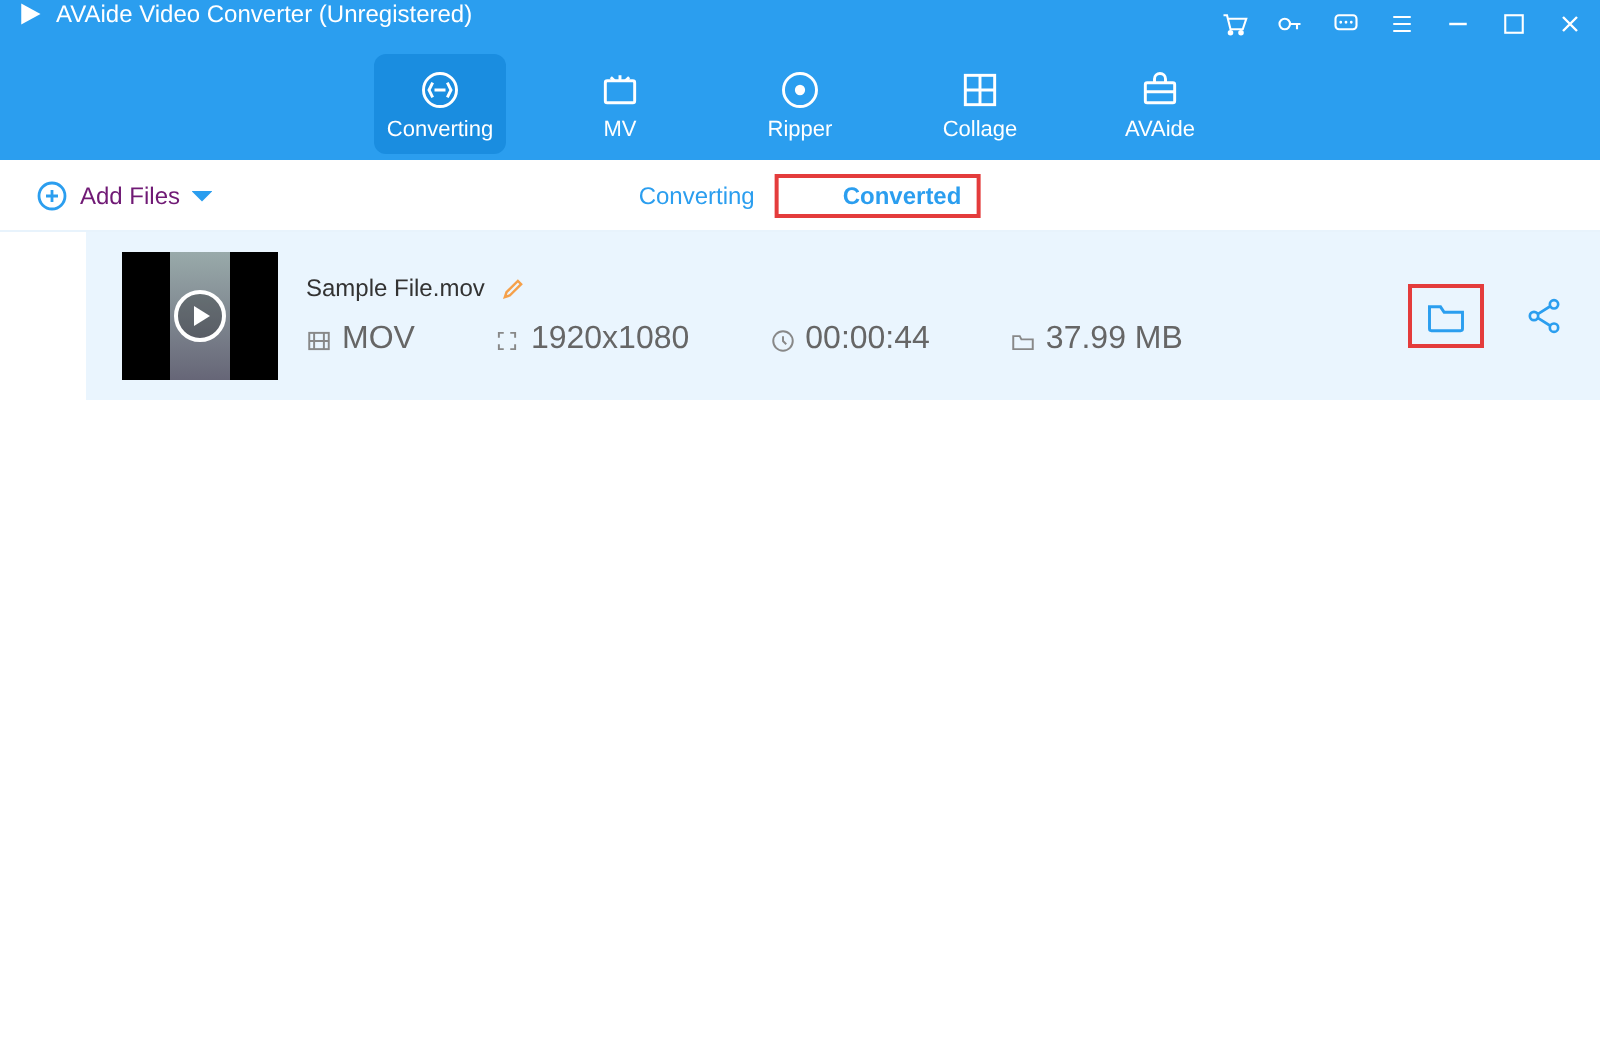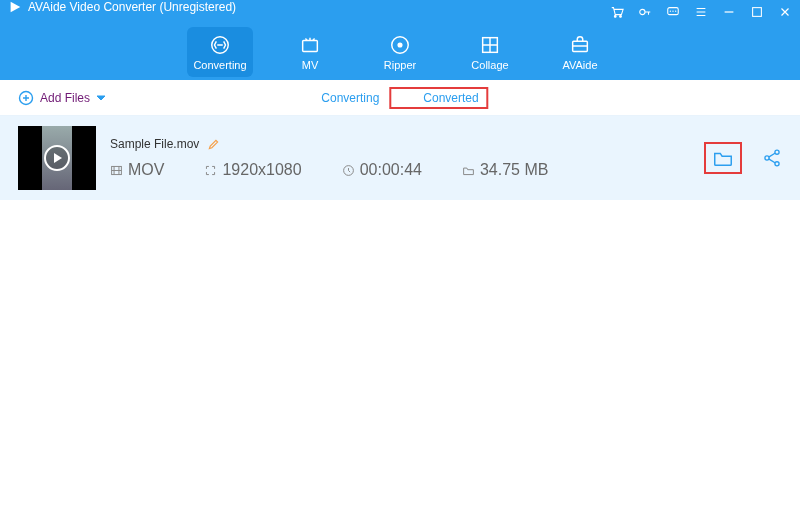--- a/index.html
+++ b/index.html
@@ -10,23 +10,23 @@
   .titlebar .winicons { display: flex; gap: 14px; align-items: center; }
   .titlebar .winicons span, .titlebar .winicons svg { cursor: pointer; }
   .tabbar { height: 56px; background: #2b9eef; display: flex; justify-content: center; align-items: center; gap: 24px; }
   .tabbar .tab { width: 66px; height: 50px; display: flex; flex-direction: column; align-items: center; justify-content: center; color: #fff; font-size: 11px; border-radius: 6px; cursor: pointer; gap: 3px; }
   .tabbar .tab.active { background: #1a8de0; }
   .subbar { height: 36px; background: #fff; border-bottom: 1px solid #e8f3fc; display: flex; align-items: center; padding: 0 18px; position: relative; }
   .addfiles { display: flex; align-items: center; gap: 6px; color: #701a75; font-size: 12px; cursor: pointer; }
   .addfiles svg { stroke: #2b9eef; }
   .subtabs { position: absolute; left: 50%; transform: translateX(-50%); display: flex; gap: 0; font-size: 12px; color: #2b9eef; }
   .subtabs .st { padding: 4px 10px; cursor: pointer; }
-  .subtabs .st.active { font-weight: 400; padding-left: 32px; }
+  .subtabs .st.active { font-weight: 700; padding-left: 32px; }
   .subtabs .highlight { border: 2px solid #e43c3c; padding: 2px 8px; }
-  .filerow { height: 84px; background: #eaf5fe; display: flex; align-items: center; padding: 10px 18px; gap: 14px; }
+  .filerow { height: 84px; background: #eaf5fe; display: flex; align-items: center; padding: 10px 18px; gap: 14px; margin-left: 43px; }
   .thumb { width: 78px; height: 64px; background: #000; display: flex; align-items: center; justify-content: center; position: relative; }
   .thumb .band { position: absolute; left: 24px; width: 30px; top: 0; bottom: 0; background: linear-gradient(#9aa, #667); }
   .thumb .play { position: relative; width: 26px; height: 26px; border: 2px solid #fff; border-radius: 50%; display: flex; align-items: center; justify-content: center; background: rgba(0,0,0,0.25); }
   .thumb .play::after { content: ""; border-left: 8px solid #fff; border-top: 5px solid transparent; border-bottom: 5px solid transparent; margin-left: 2px; }
   .meta { flex: 1; display: flex; flex-direction: column; gap: 10px; }
   .meta .fname { display: flex; align-items: center; gap: 8px; font-size: 12px; color: #333; }
   .meta .fdetails { display: flex; gap: 40px; font-size: 16px; color: #666; align-items: center; }
   .meta .fdetails .d { display: flex; align-items: center; gap: 5px; }
   .actions { display: flex; align-items: center; gap: 20px; }
   .folder-hl { border: 2px solid #e43c3c; padding: 4px 6px; display: flex; align-items: center; justify-content: center; cursor: pointer; }
@@ -155,21 +155,21 @@
         <svg width="13" height="13" viewBox="0 0 16 16" fill="none" stroke="#888" stroke-width="1.2">
             <circle cx="8" cy="8" r="6"></circle>
             <path d="M8 5v3l2 2"></path>
           </svg>
         <span>00:00:44</span>
       </div>
       <div class="d">
         <svg width="13" height="13" viewBox="0 0 16 16" fill="none" stroke="#888" stroke-width="1.2">
             <path d="M2 5h4l1 2h7v6H2z"></path>
           </svg>
-        <span>34.75 MB</span>
+        <span>37.99 MB</span>
       </div>
     </div>
   </div>
   <div class="actions">
     <div class="folder-hl">
       <svg width="22" height="20" viewBox="0 0 24 20" fill="none" stroke="#2b9eef" stroke-width="1.6">
           <path d="M3 5h6l2 3h10v9a1 1 0 01-1 1H4a1 1 0 01-1-1V5z"></path>
         </svg>
     </div>
     <div class="share">

